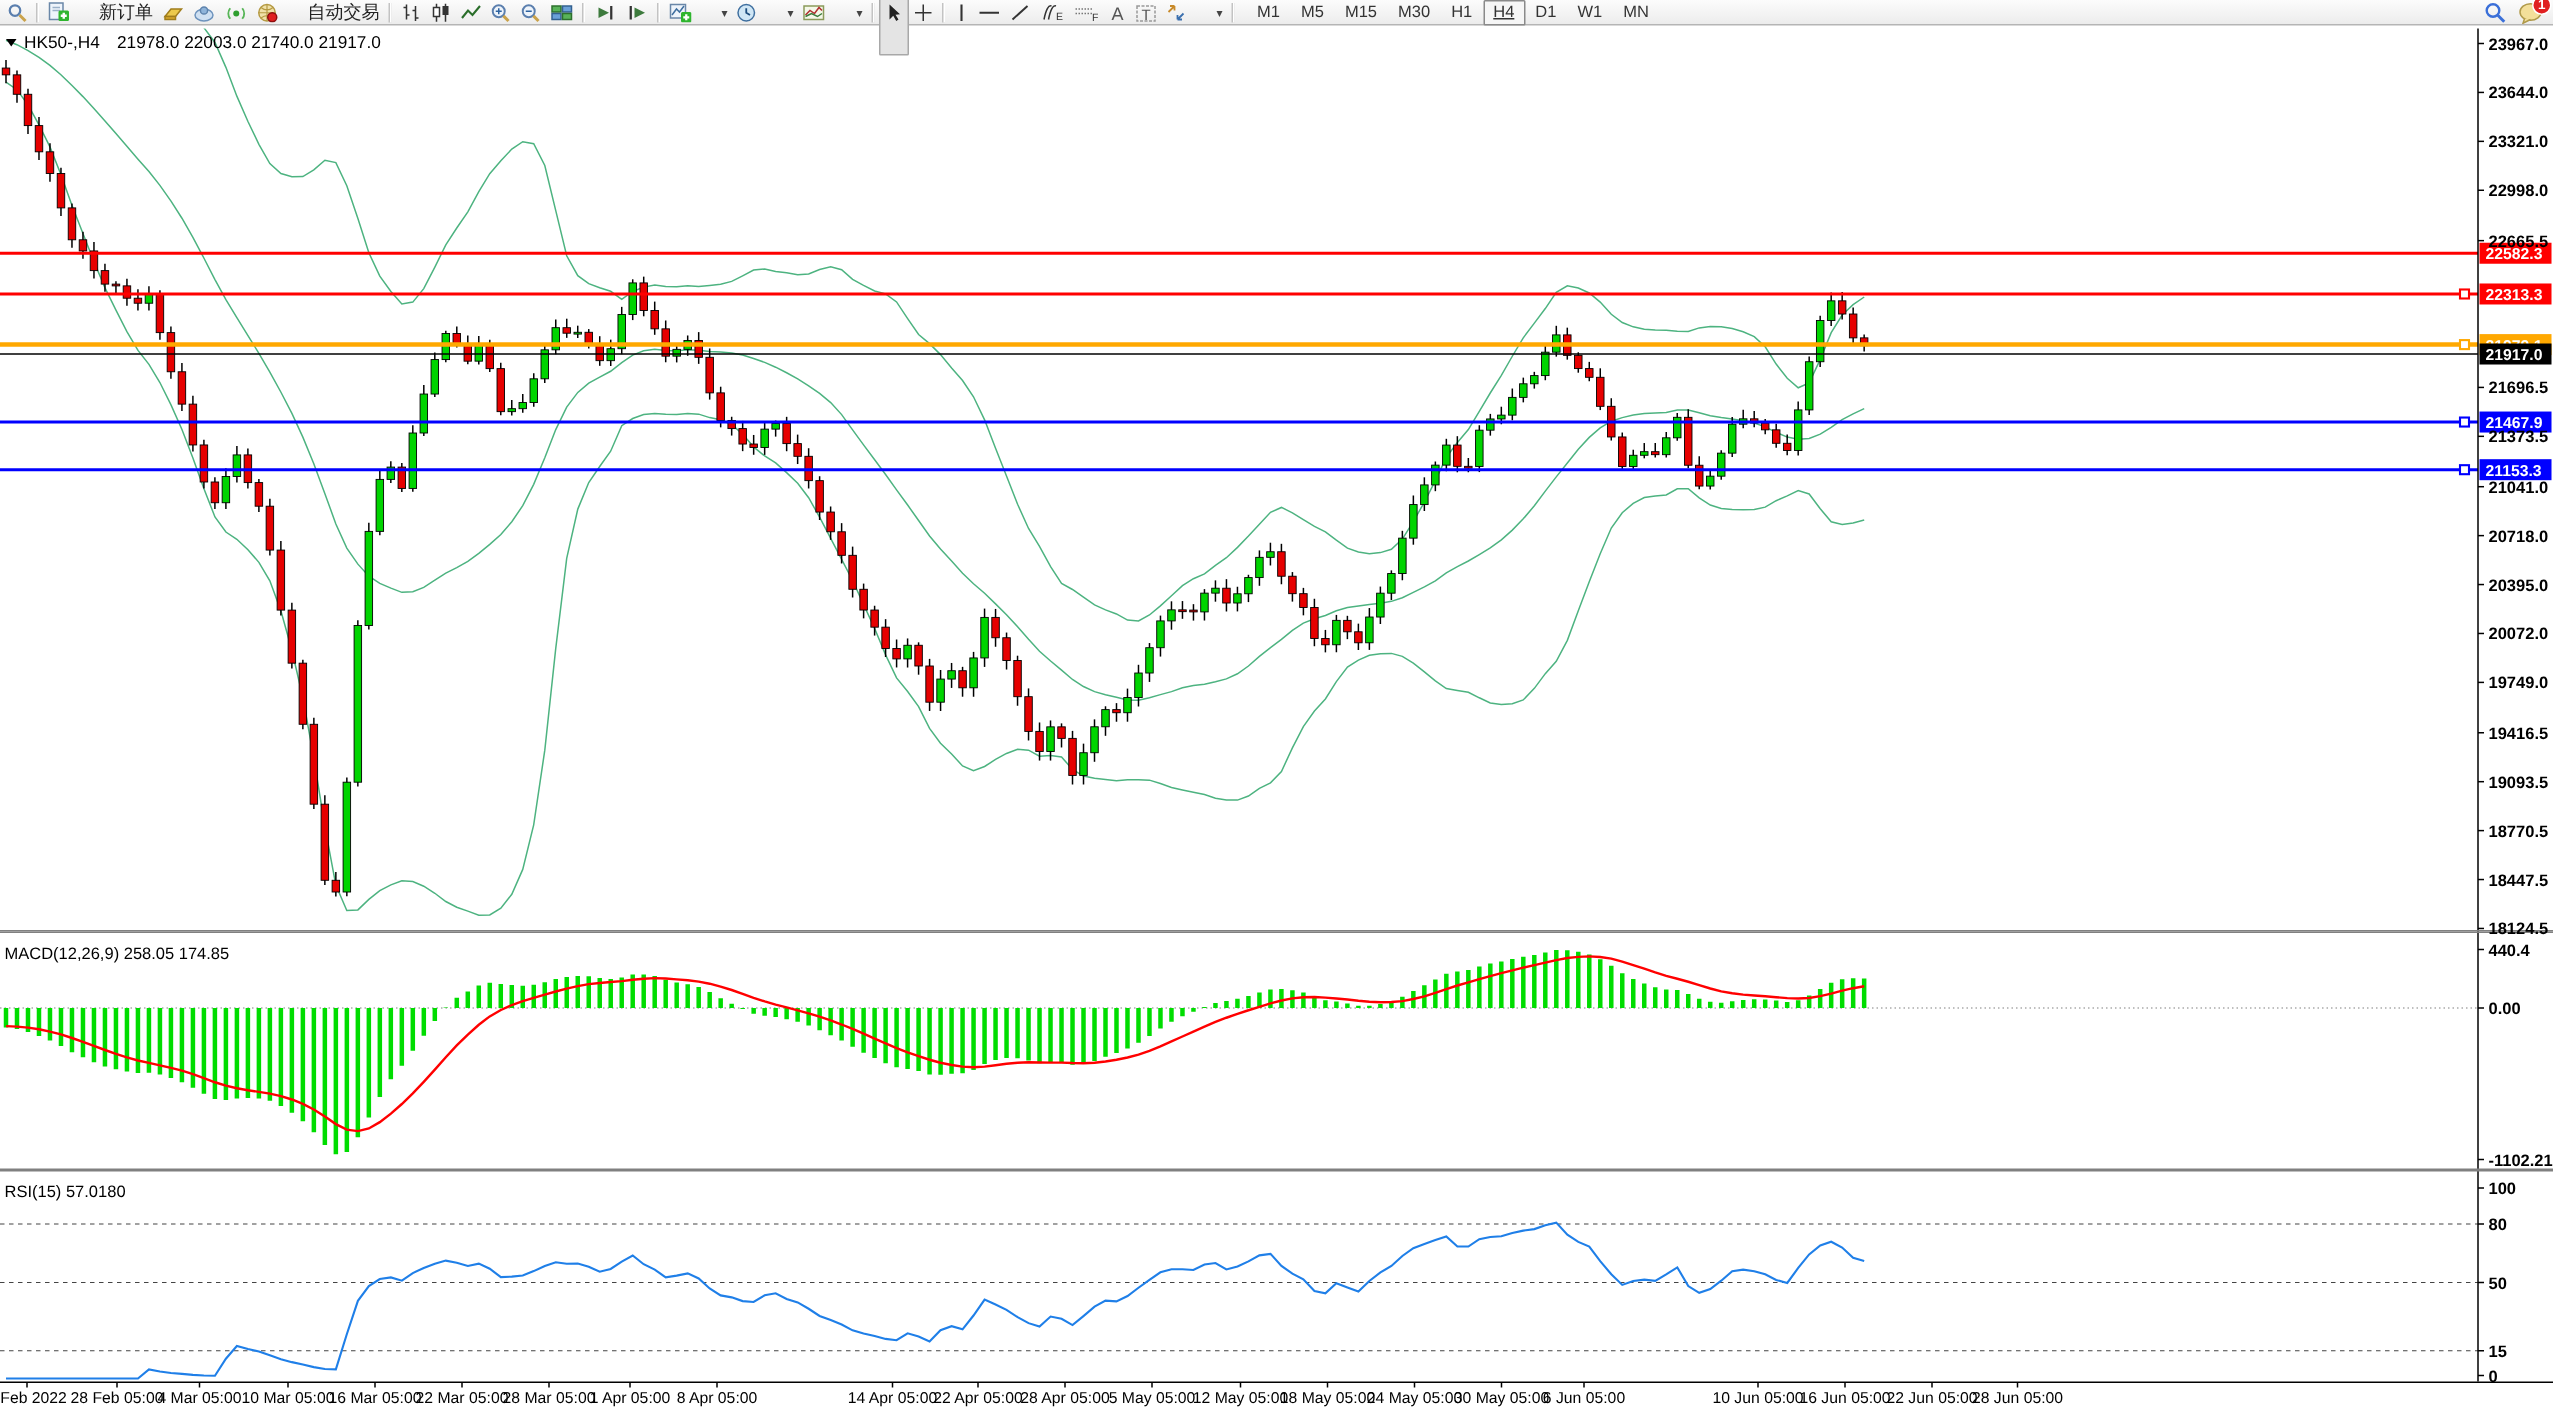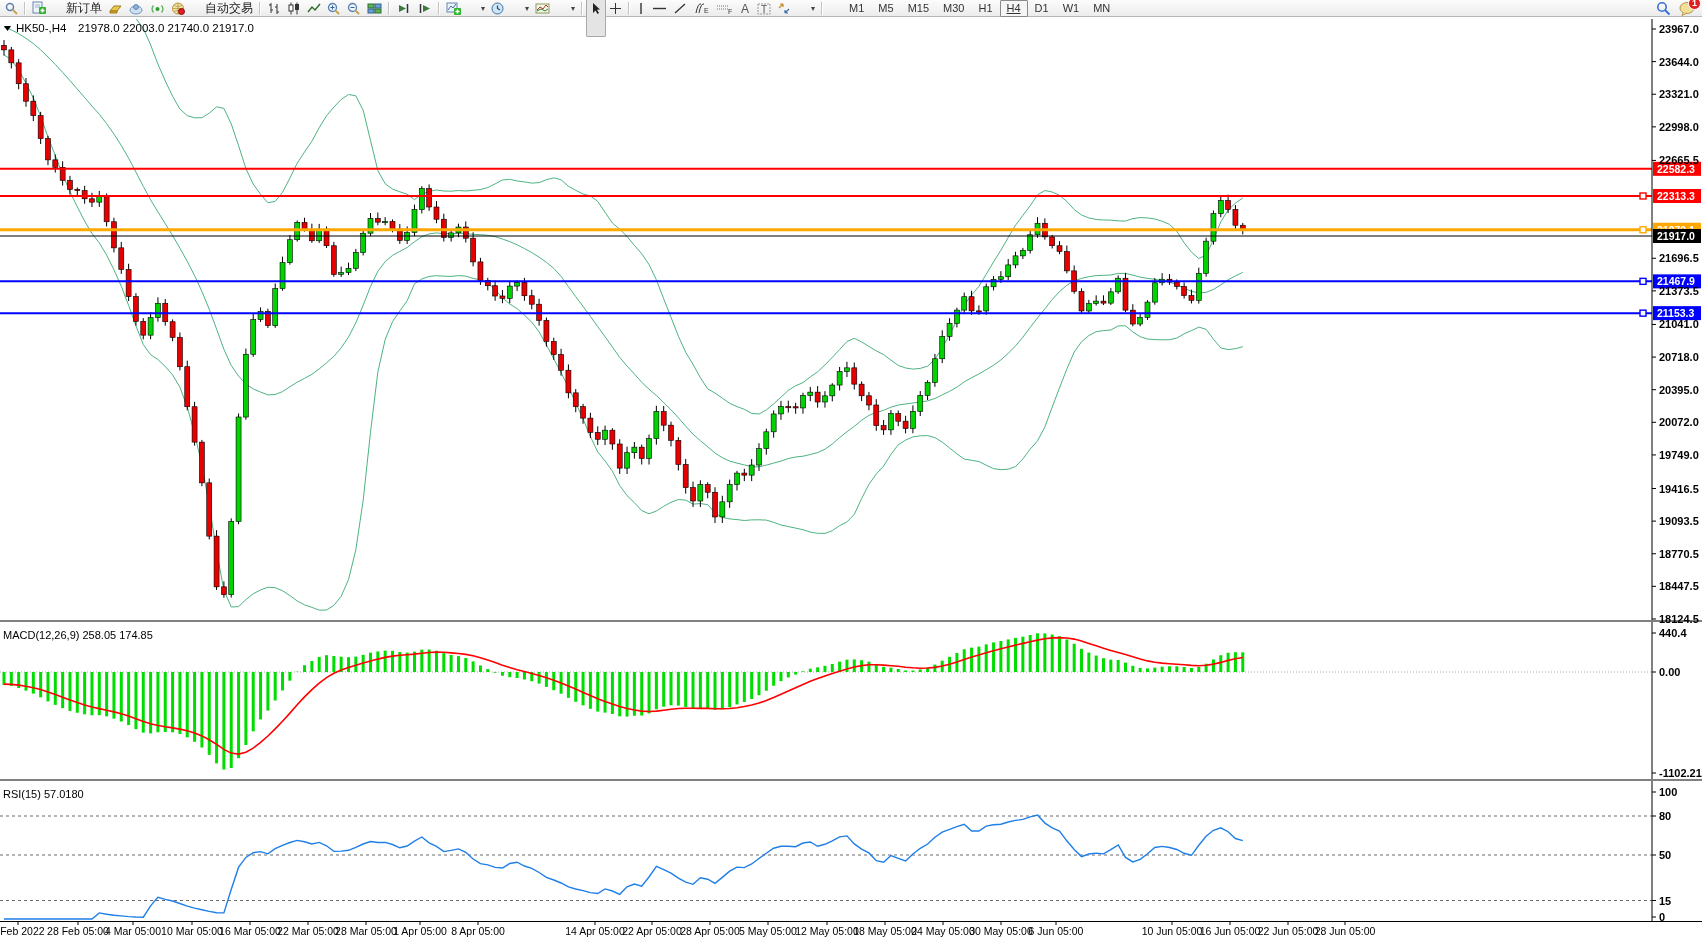--- a/index.html
+++ b/index.html
@@ -12,21 +12,21 @@
   #toolbar{
     position:absolute;left:0;top:0;width:1702px;height:17px;
     background:linear-gradient(#fcfcfc,#ececec);
     border-bottom:1px solid #b5b5b5;
     display:flex;align-items:center;padding:0 2px;box-sizing:border-box;
     font-size:12px;color:#222;white-space:nowrap;
   }
   .tbtn{display:flex;align-items:center;gap:19px;height:21px;padding:17px 3px;cursor:default;}
   .tsep{width:1px;height:13px;background:#c3c3c3;border-right:1px solid #fff;margin:0 3px;flex:0 0 auto;}
   .caret{font-size:8px;color:#444;margin-left:1px;}
-  .tf-group{display:flex;margin-left:16px;}
+  .tf-group{display:flex;margin-left:5px;}
   .tf-btn{font-size:11px;padding:1px 6px;height:13px;line-height:13px;color:#333;border:1px solid transparent;}
   .tf-btn.active{background:#f6f6f6;border:1px solid #8a8a8a;border-radius:1px;text-decoration:underline;}
   .tb-right{margin-left:auto;display:flex;align-items:center;gap:8px;padding-right:4px;}
   .badge{
     position:absolute;top:-4px;right:-5px;background:#e02020;color:#fff;
     border-radius:50%;width:11px;height:11px;font-size:9px;line-height:11px;
     text-align:center;font-weight:bold;border:1px solid #fff;
   }
   .icon-wrap{position:relative;display:inline-block;line-height:0;}
   svg.ticon{display:block;}

